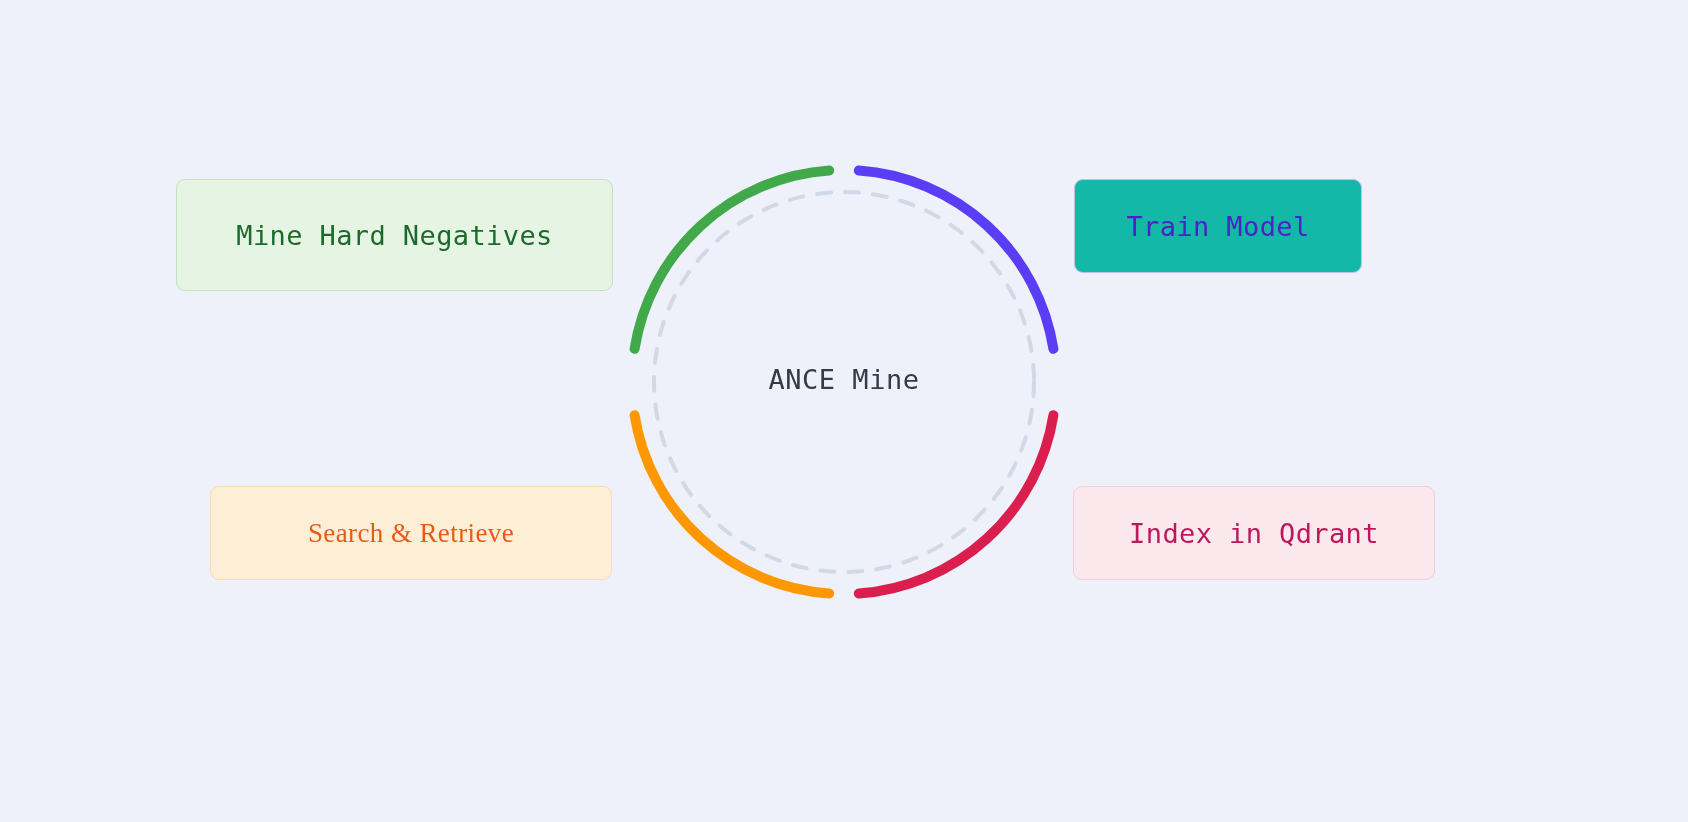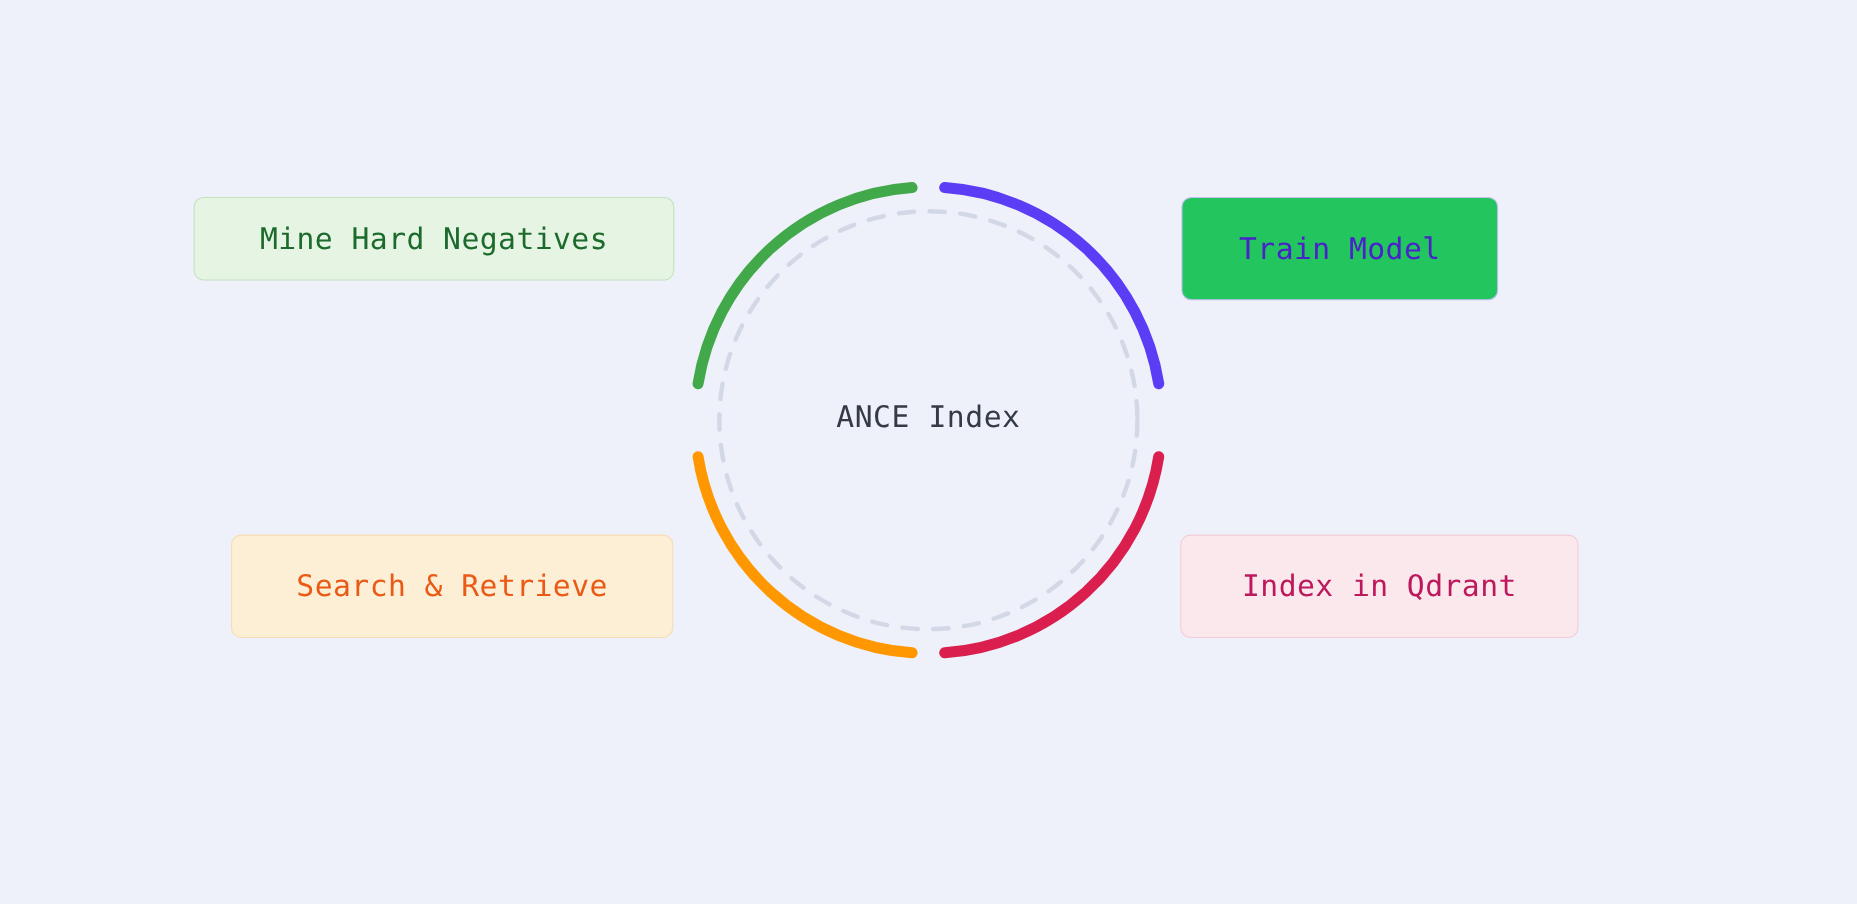--- a/index.html
+++ b/index.html
@@ -52,21 +52,21 @@
     display: flex;
     align-items: center;
     justify-content: center;
     font-size: 27px;
     letter-spacing: 0.4px;
     white-space: pre;
   }
 
   .node.n0 {   
     left: 176px;  top: 179px;
-    width: 437px; height: 76px;
+    width: 437px; height: 112px;
   }
   .node.n1 {   
     left: 1074px; top: 179px;
     width: 288px; height: 94px;
   }
   .node.n2 {   
     left: 210px;  top: 486px;
     width: 402px; height: 94px;
   }
   .node.n3 {   
@@ -82,31 +82,31 @@
   <svg id="loop-svg" viewBox="0 0 1688 822" xmlns="http://www.w3.org/2000/svg">
 
     <circle cx="844" cy="382" r="190" fill="none" stroke="#d3d8e6" stroke-width="4" stroke-dasharray="14 14" stroke-linecap="round"></circle>
 
     <path id="arc0" fill="none" stroke-width="10" stroke-linecap="round" d="M 634.6100717938308 348.8358934114711 A 212 212 0 0 1 829.2116275662454 170.51642134491726" stroke="#41a94a"></path>
     <path id="arc1" fill="none" stroke-width="10" stroke-linecap="round" d="M 858.7883724337546 170.51642134491723 A 212 212 0 0 1 1053.389928206169 348.83589341147103" stroke="#5b3df5"></path>
     <path id="arc2" fill="none" stroke-width="10" stroke-linecap="round" d="M 1053.3899282061693 415.16410658852897 A 212 212 0 0 1 858.7883724337546 593.4835786550827" stroke="#da1f4e"></path>
     <path id="arc3" fill="none" stroke-width="10" stroke-linecap="round" d="M 829.2116275662454 593.4835786550827 A 212 212 0 0 1 634.6100717938308 415.16410658852897" stroke="#ff9800"></path>
   </svg>
 
-  <div id="center-label" style="color: rgb(52, 58, 70); top: 364px;">ANCE Index</div>
+  <div id="center-label" style="color: rgb(52, 58, 70); top: 364px;">ANCE Mine</div>
 
   <div class="node n0" id="node0" style="background: rgb(230, 244, 228); border-color: rgb(194, 226, 189); color: rgb(28, 107, 44);">
     <span>Mine Hard Negatives</span>
   </div>
 
-  <div class="node n1" id="node1" style="background: #22c55e; border-color: rgb(195, 189, 242); color: rgb(74, 34, 201);">
+  <div class="node n1" id="node1" style="background: #14b8a6; border-color: rgb(195, 189, 242); color: rgb(74, 34, 201);">
     <span>Train Model</span>
   </div>
 
-  <div class="node n2" id="node2" style="background: rgb(253, 238, 214); border-color: rgb(248, 220, 180); color: rgb(234, 90, 21);">
+  <div class="node n2" id="node2" style="background: rgb(253, 238, 214); border-color: rgb(248, 220, 180); color: rgb(234, 90, 21); font-family: Liberation Serif, serif;">
     <span>Search &amp; Retrieve</span>
   </div>
 
   <div class="node n3" id="node3" style="background: rgb(251, 232, 236); border-color: rgb(244, 204, 214); color: #be185d;">
     <span>Index in Qdrant</span>
   </div>
 
 </div>
 
 </body></html>

